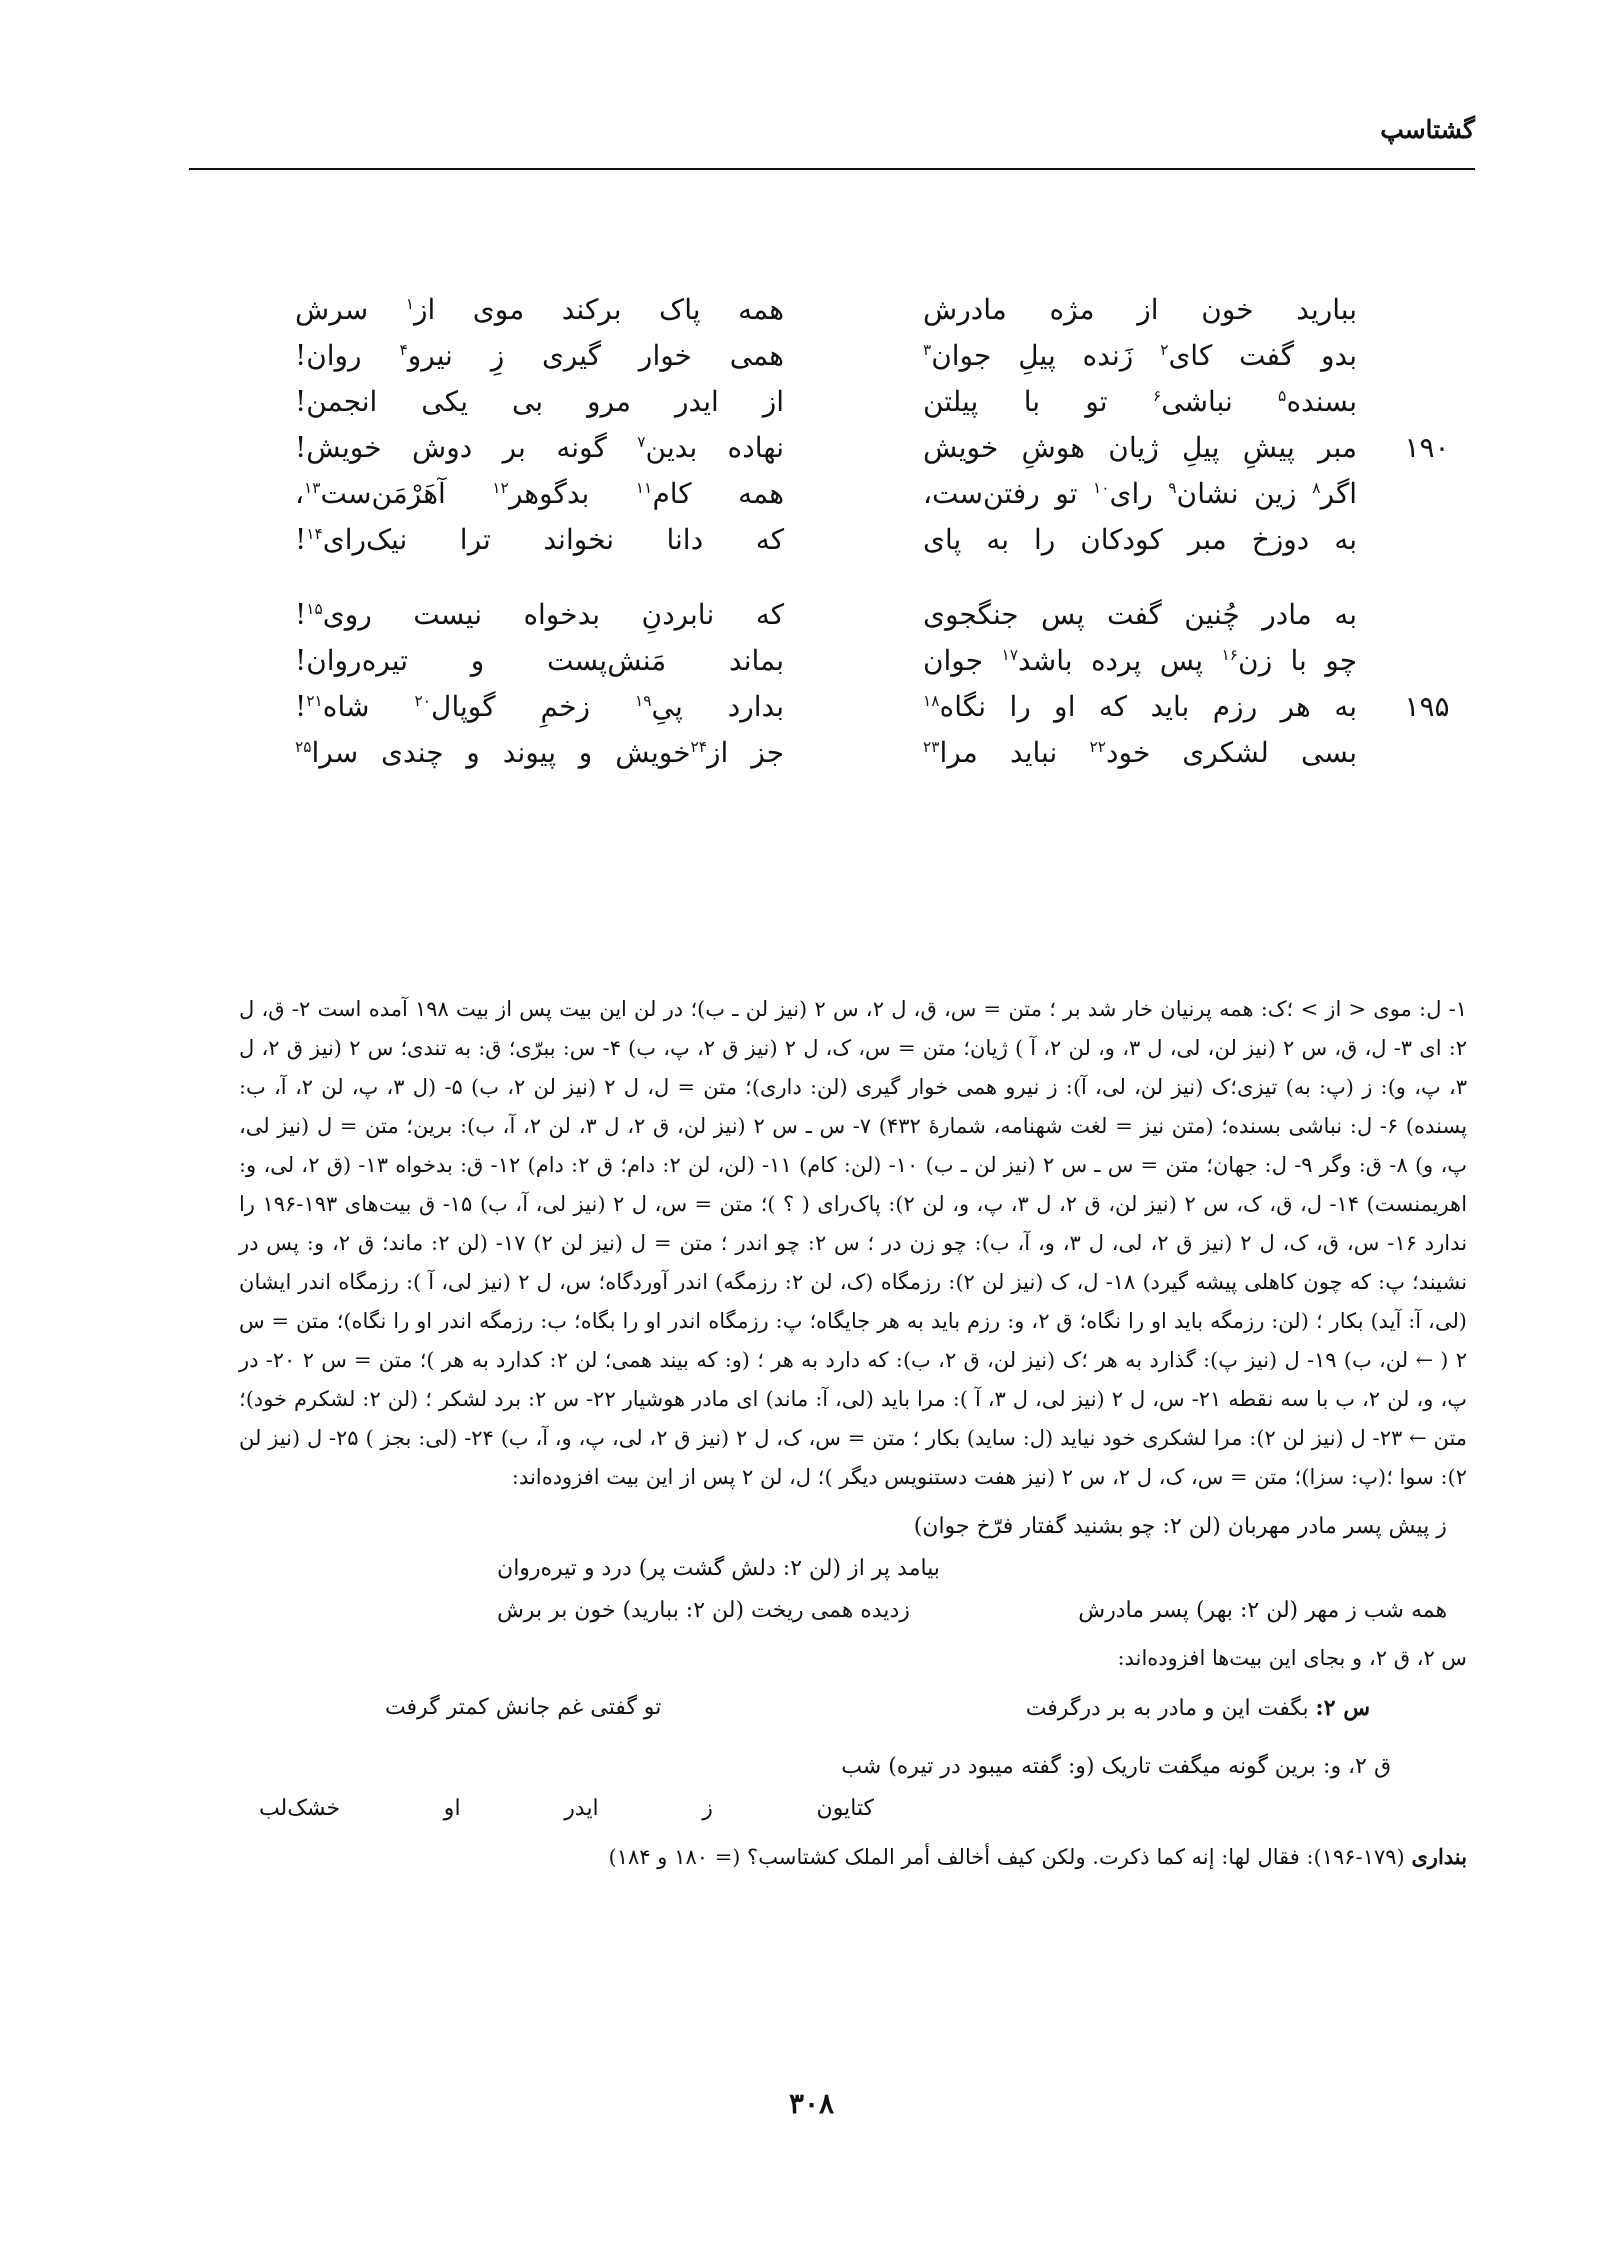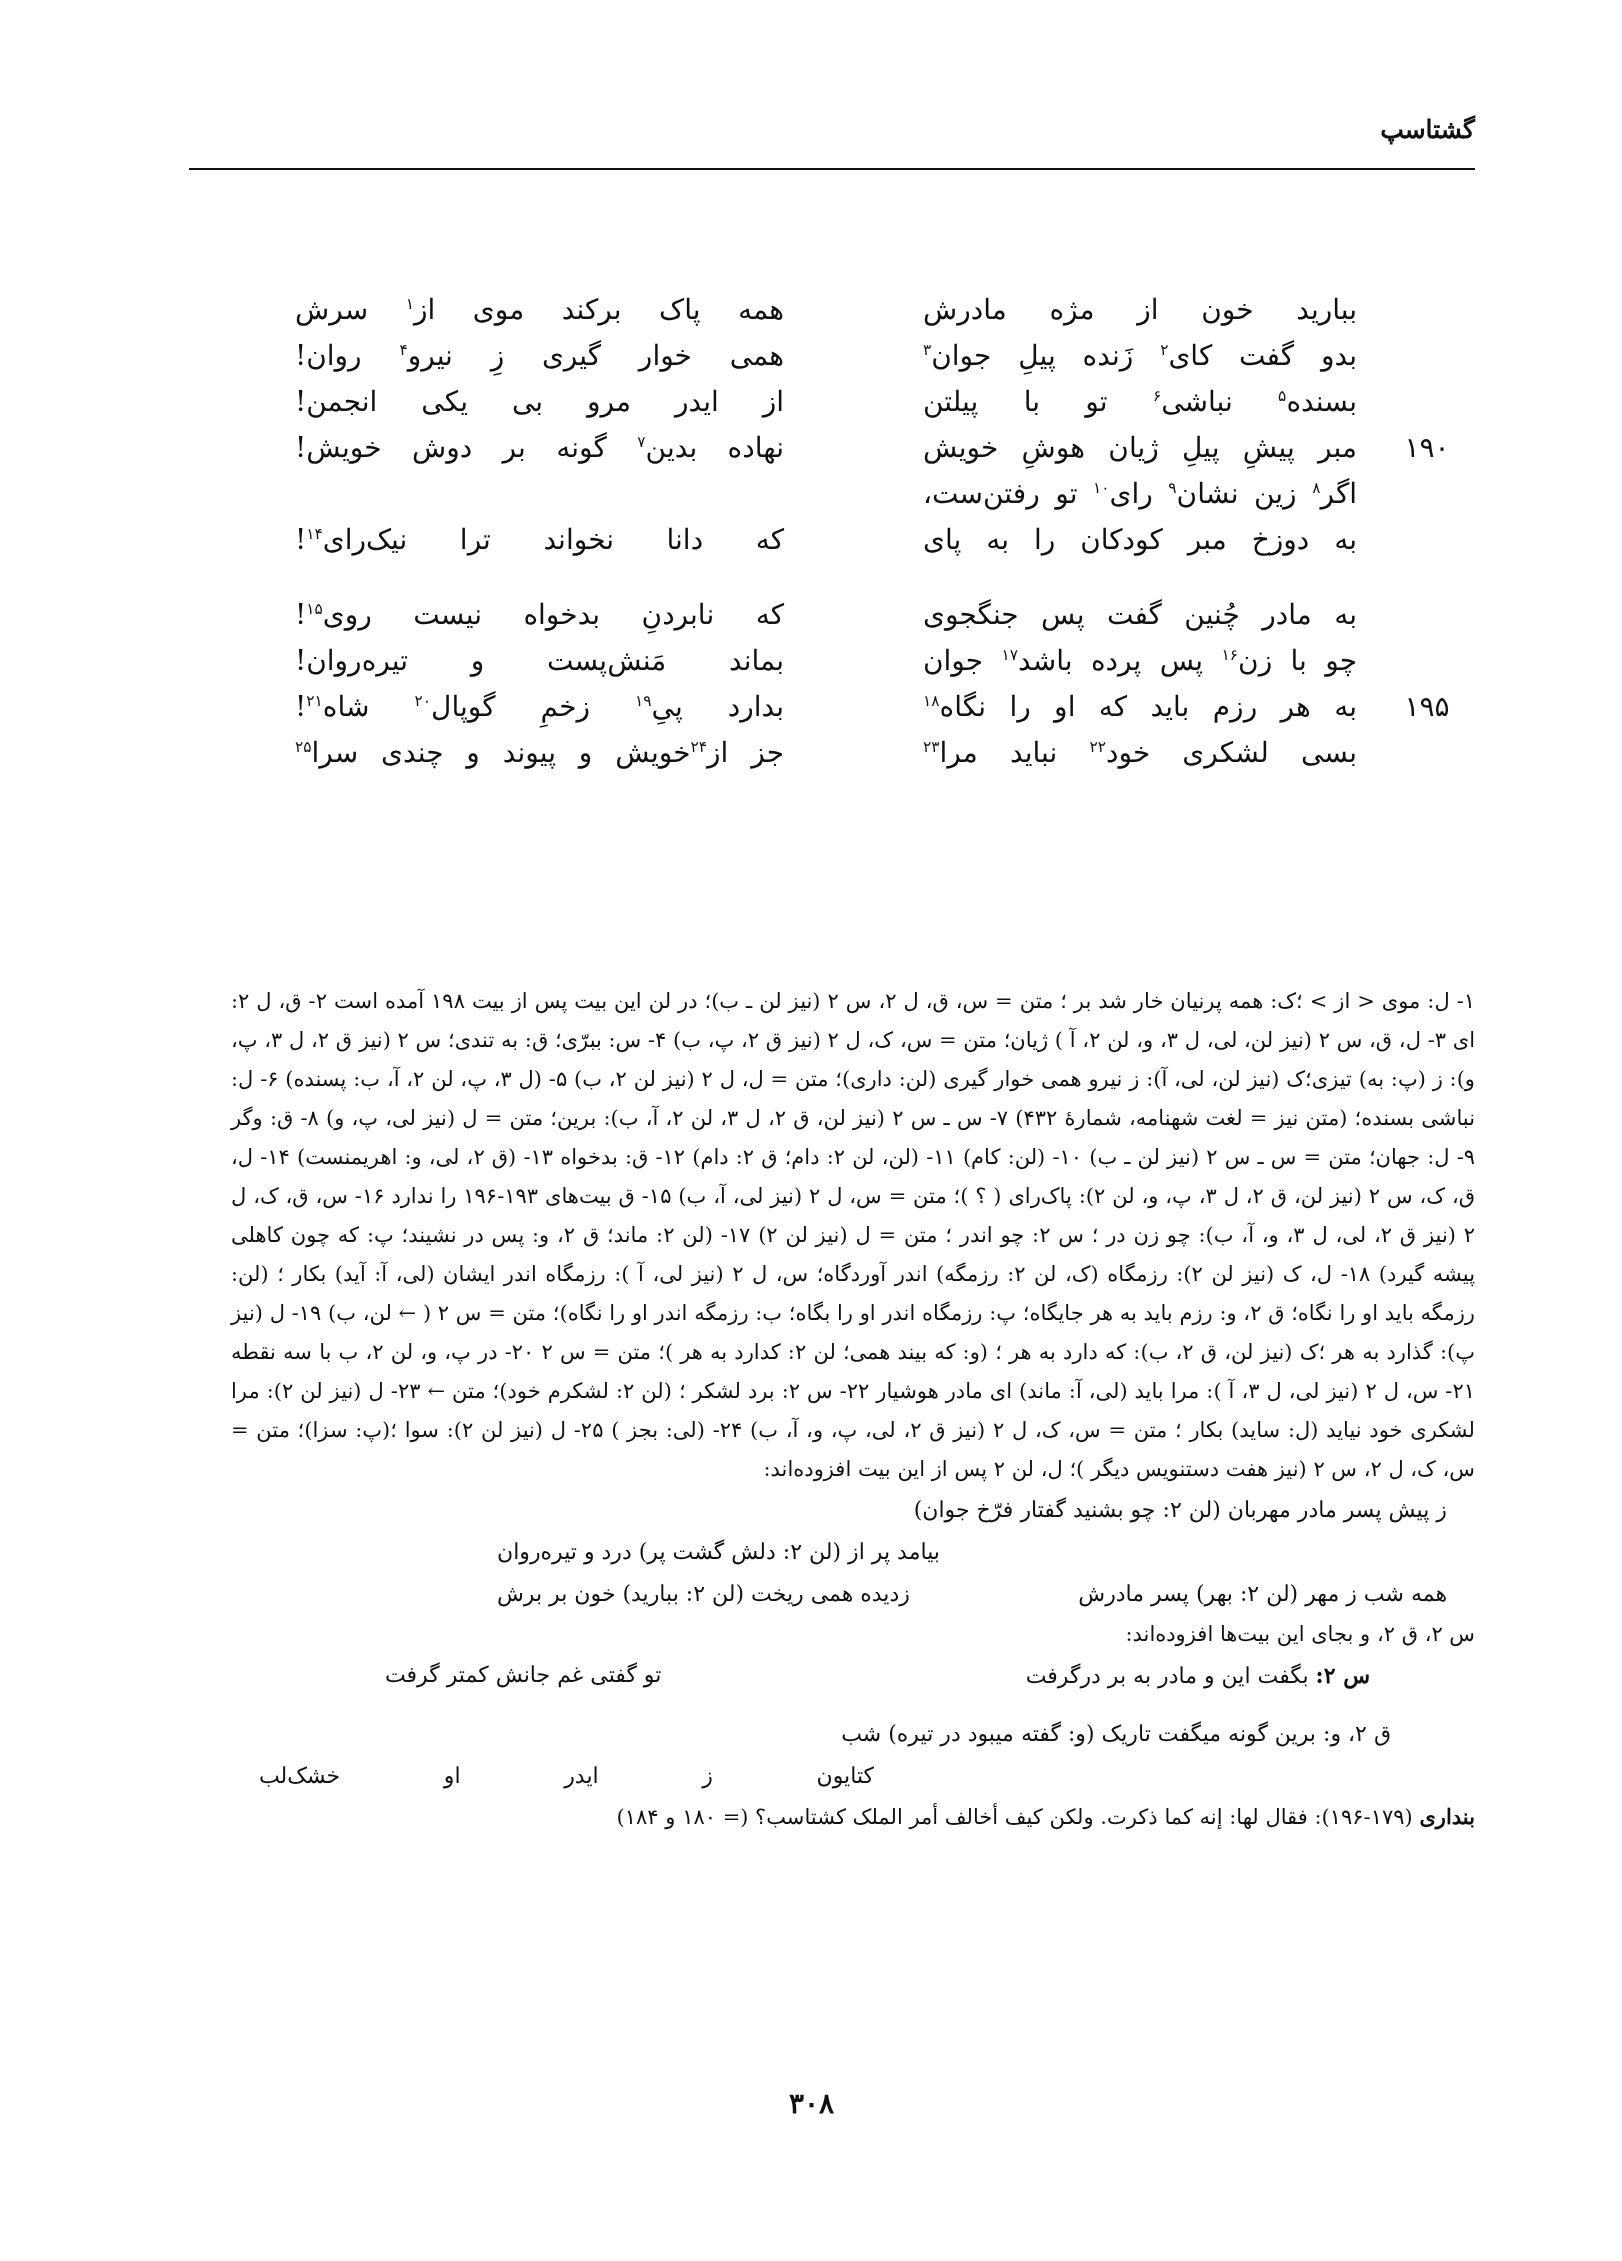--- a/index.html
+++ b/index.html
@@ -33,21 +33,21 @@
   }
   .hemistich-b {
     position: absolute; right: 671px; width: 489px;
     text-align: justify; text-align-last: justify; white-space: nowrap;
   }
   sup { font-size: 0.55em; line-height: 0; vertical-align: super; }
   .notes {
     position: absolute; top: 982px; left: 231px; right: 148px;
     font-size: 21px; line-height: 39px; text-align: justify;
   }
-  .notes p { margin: 0; }
+  .notes p { margin: 8px; }
   .note-verse { font-size: 22px; line-height: 42px; white-space: nowrap; }
   .nv-1 { padding-right: 28px; }
   .nv-indent2 { padding-right: 84px; margin-top: 16px; }
   .nv-row { display: flex; justify-content: space-between; padding: 0 28px 0 266px; }
   .nv-row2 { display: flex; justify-content: space-between; padding: 0 105px 0 154px; }
   .nv-spread { display: flex; justify-content: space-between; width: 615px; margin-right: 601px; }
   .bold { font-weight: bold; }
   .page-number {
     position: absolute; top: 2087px; left: 0; right: 0; text-align: center;
     font-size: 28px; font-weight: bold;
@@ -78,20 +78,21 @@
       <span class="hemistich-b">از ایدر مرو بی یکی انجمن!</span>
     </div>
     <div class="verse-row">
       <span class="verse-num">۱۹۰</span>
       <span class="hemistich-a">مبر پیشِ پیلِ ژیان هوشِ خویش</span>
       <span class="hemistich-b"><span>نهاده بدین</span><sup>۷</sup><span> گونه بر دوش خویش!</span></span>
     </div>
     <div class="verse-row">
       <span class="verse-num"></span>
       <span class="hemistich-a"><span>اگر</span><sup>۸</sup><span> زین نشان</span><sup>۹</sup><span> رای</span><sup>۱۰</sup><span> تو رفتن‌ست،</span></span>
+      <span class="hemistich-b"><span>همه کام</span><sup>۱۱</sup><span> بدگوهر</span><sup>۱۲</sup><span> آهَرْمَن‌ست</span><sup>۱۳</sup><span>،</span></span>
     </div>
     <div class="verse-row">
       <span class="verse-num"></span>
       <span class="hemistich-a">به دوزخ مبر کودکان را به پای</span>
       <span class="hemistich-b"><span>که دانا نخواند ترا نیک‌رای</span><sup>۱۴</sup><span>!</span></span>
     </div>
   </div>
 
   <div class="stanza">
     <div class="verse-row">

